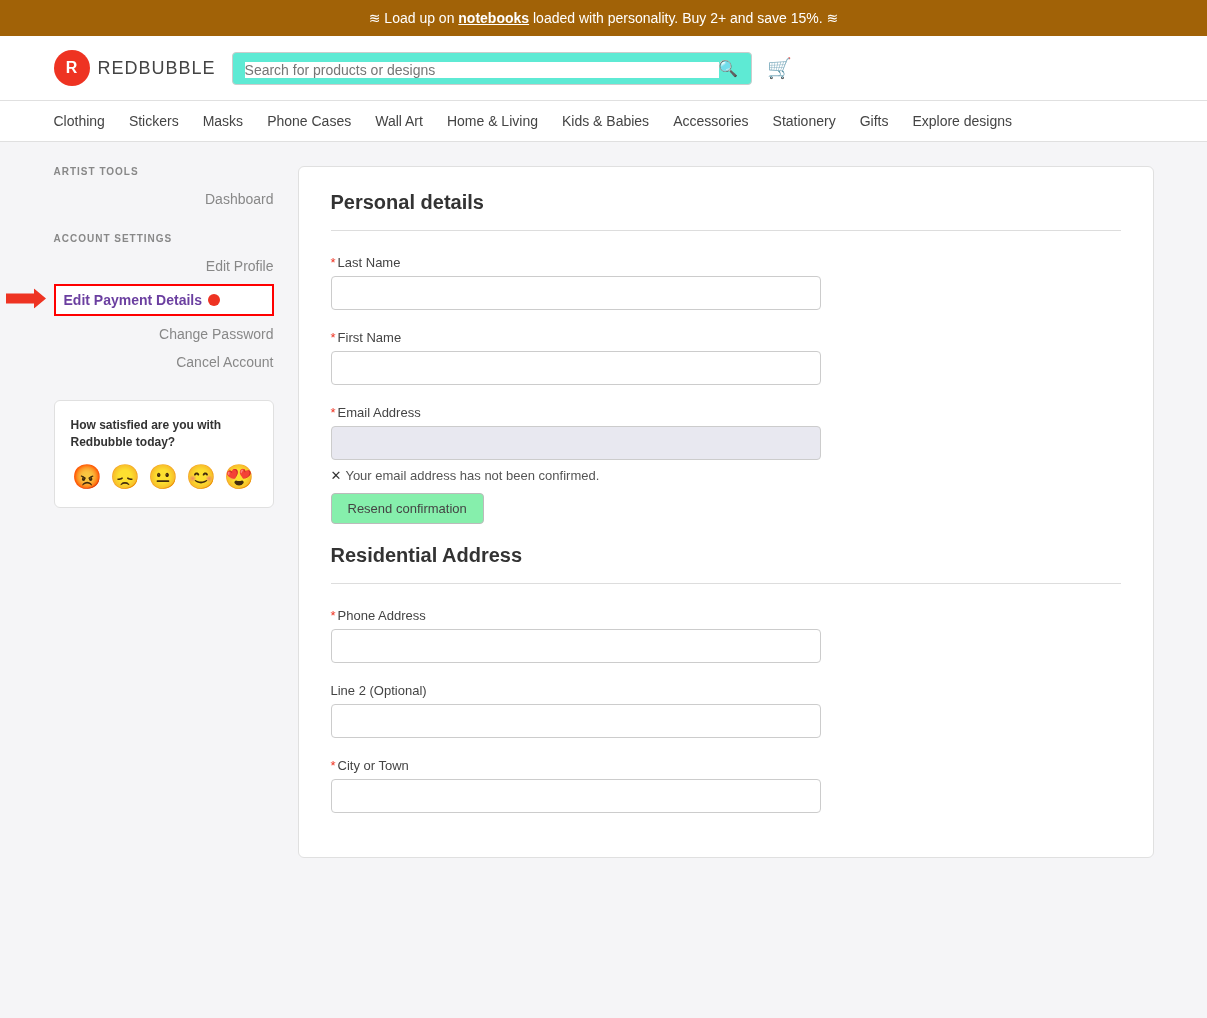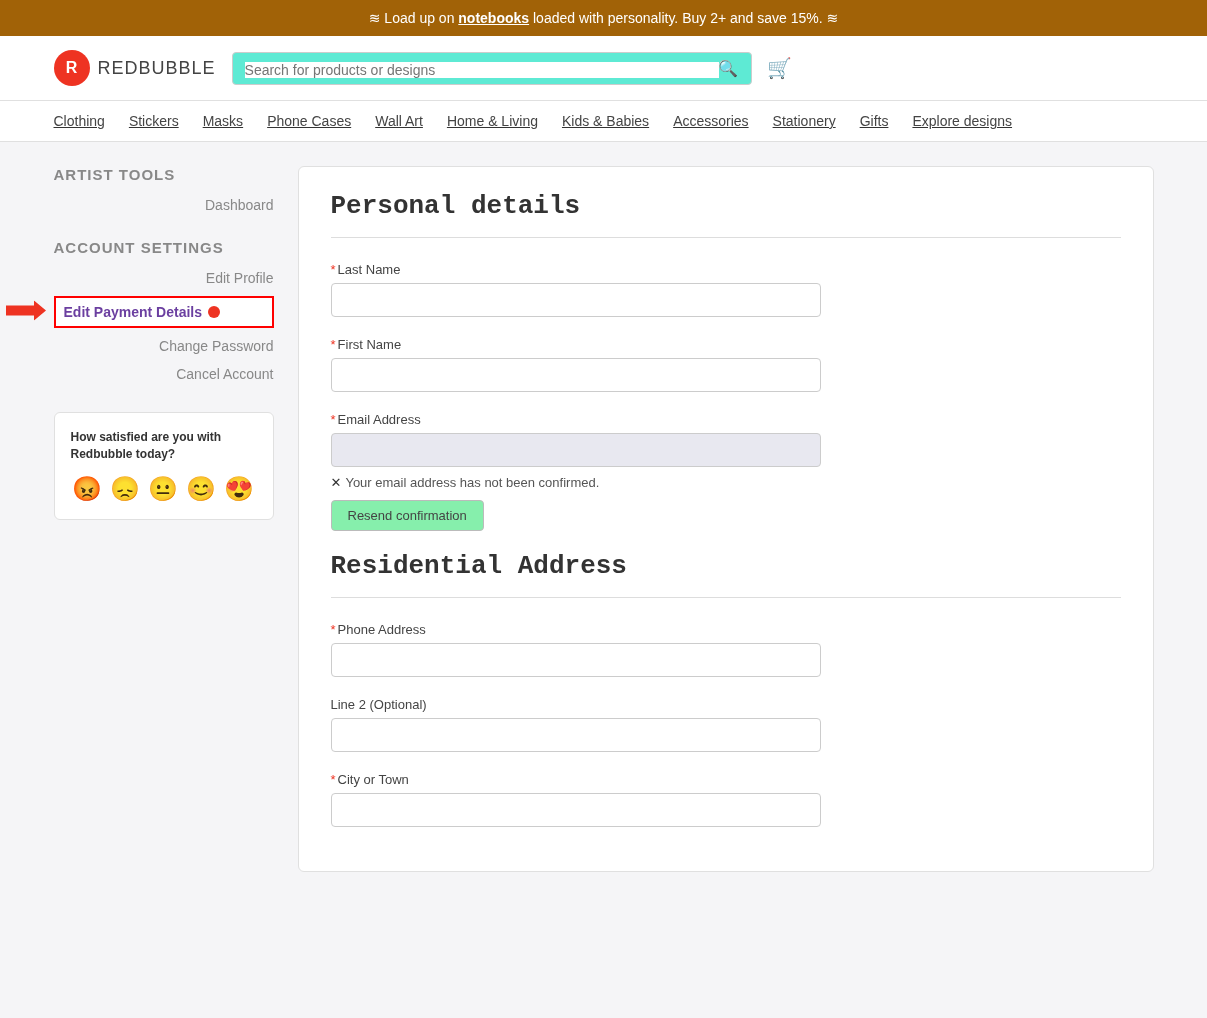--- a/index.html
+++ b/index.html
@@ -86,21 +86,20 @@
       background: white;
       border-bottom: 1px solid #e0e0e0;
     }
     .nav {
       max-width: 1140px;
       margin: 0 auto;
       display: flex;
       align-items: center;
       padding: 0 20px;
       gap: 24px;
-      text-decoration: underline;
     }
     .nav-item {
       padding: 12px 0;
       font-size: 14px;
       color: #444;
       cursor: pointer;
       white-space: nowrap;
     }
 
     
@@ -111,21 +110,21 @@
       display: flex;
       gap: 24px;
     }
 
     
     .sidebar {
       width: 220px;
       flex-shrink: 0;
     }
     .sidebar-section-label {
-      font-size: 15px;
+      font-size: 10px;
       font-weight: bold;
       color: #888;
       letter-spacing: 1px;
       text-transform: uppercase;
       margin-bottom: 8px;
       margin-top: 20px;
     }
     .sidebar-section-label:first-child { margin-top: 0; }
     .sidebar-link {
       display: block;
@@ -187,25 +186,24 @@
 
     
     .main-content {
       flex: 1;
       background: white;
       border-radius: 6px;
       padding: 24px 32px;
       border: 1px solid #e0e0e0;
     }
     .section-title {
-      font-size: 26px;
+      font-size: 20px;
       font-weight: bold;
       color: #333;
       margin-bottom: 16px;
-      font-family: Liberation Mono, monospace;
     }
     .section-divider {
       border: none;
       border-top: 1px solid #ddd;
       margin-bottom: 24px;
     }
     .field-group {
       margin-bottom: 20px;
     }
     .field-label {

